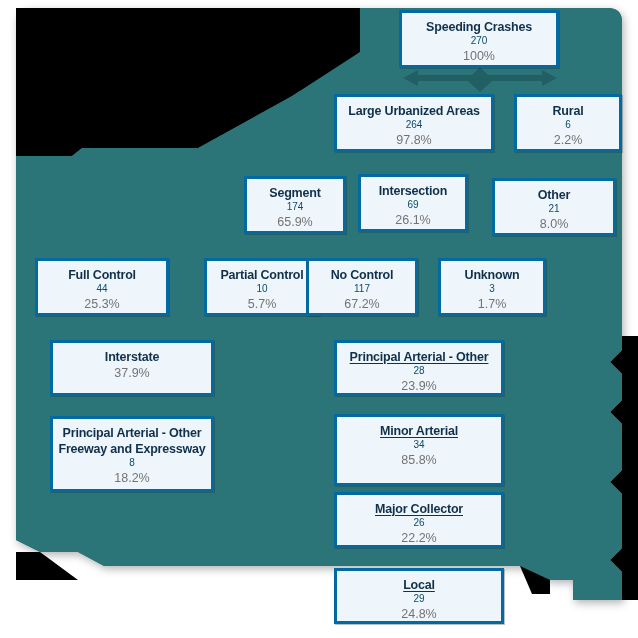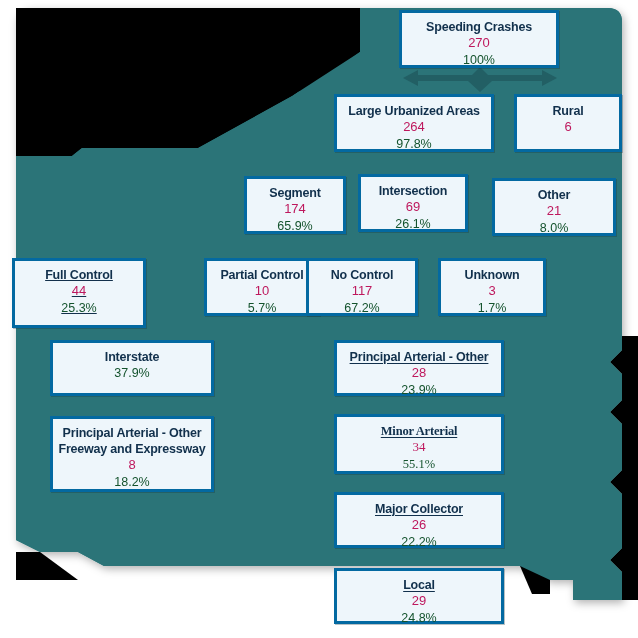--- a/index.html
+++ b/index.html
@@ -50,27 +50,27 @@
     color: #11304C;
     display: block;
     white-space: pre-line;
   }
   .node.underlined .n-title {
     text-decoration: underline;
     text-underline-offset: 2px;
   }
   .node .n-count {
     display: block;
-    font-size: 13px;
-    color: #be185d;
+    font-size: 10px;
+    color: #0c4a6e;
   }
   .node .n-pct {
     display: block;
     font-size: 12.5px;
-    color: #14532d;
+    color: #737373;
   }
 
   
   .connector {
     position: absolute;
     pointer-events: none;
   }
 </style>
 </head>
 <body>
@@ -198,41 +198,42 @@
 
   <div class="node" style="left:334px; top:94px; width:160px; height:58px;">
     <span class="n-title">Large Urbanized Areas</span>
     <span class="n-count">264</span>
     <span class="n-pct">97.8%</span>
   </div>
 
   <div class="node" style="left:514px; top:94px; width:108px; height:58px;">
     <span class="n-title">Rural</span>
     <span class="n-count">6</span>
+    <span class="n-pct">2.2%</span>
   </div>
 
   <div class="node" style="left:232px; top:176px; width:102px; height:58px;margin-left:12px;">
     <span class="n-title">Segment</span>
     <span class="n-count">174</span>
     <span class="n-pct">65.9%</span>
   </div>
 
   <div class="node" style="left:358px; top:174px; width:110px; height:58px;">
     <span class="n-title">Intersection</span>
     <span class="n-count">69</span>
     <span class="n-pct">26.1%</span>
   </div>
 
   <div class="node" style="left:492px; top:178px; width:124px; height:58px;">
     <span class="n-title">Other</span>
     <span class="n-count">21</span>
     <span class="n-pct">8.0%</span>
   </div>
 
-  <div class="node" style="left:12px; top:258px; width:134px; height:70px;text-decoration:underline;">
+  <div class="node" style="left:35px; top:258px; width:134px; height:58px;">
     <span class="n-title">Full Control</span>
     <span class="n-count">44</span>
     <span class="n-pct">25.3%</span>
   </div>
 
   <div class="node" style="left:172px; top:258px; width:116px; height:58px;margin-left:32px;">
     <span class="n-title">Partial Control</span>
     <span class="n-count">10</span>
     <span class="n-pct">5.7%</span>
   </div>
@@ -260,24 +261,24 @@
     <span class="n-count">8</span>
     <span class="n-pct">18.2%</span>
   </div>
 
   <div class="node underlined" style="left:334px; top:340px; width:170px; height:56px;">
     <span class="n-title">Principal Arterial - Other</span>
     <span class="n-count">28</span>
     <span class="n-pct">23.9%</span>
   </div>
 
-  <div class="node underlined" style="left:334px; top:414px; width:170px; height:60px;font-family:Liberation Serif, serif;">
+  <div class="node underlined" style="left:334px; top:414px; width:170px; height:72px;">
     <span class="n-title">Minor Arterial</span>
     <span class="n-count">34</span>
-    <span class="n-pct">55.1%</span>
+    <span class="n-pct">85.8%</span>
   </div>
 
   <div class="node underlined" style="left:334px; top:492px; width:170px; height:56px;">
     <span class="n-title">Major Collector</span>
     <span class="n-count">26</span>
     <span class="n-pct">22.2%</span>
   </div>
 
   <div class="node underlined" style="left:334px; top:568px; width:170px; height:56px;">
     <span class="n-title">Local</span>

